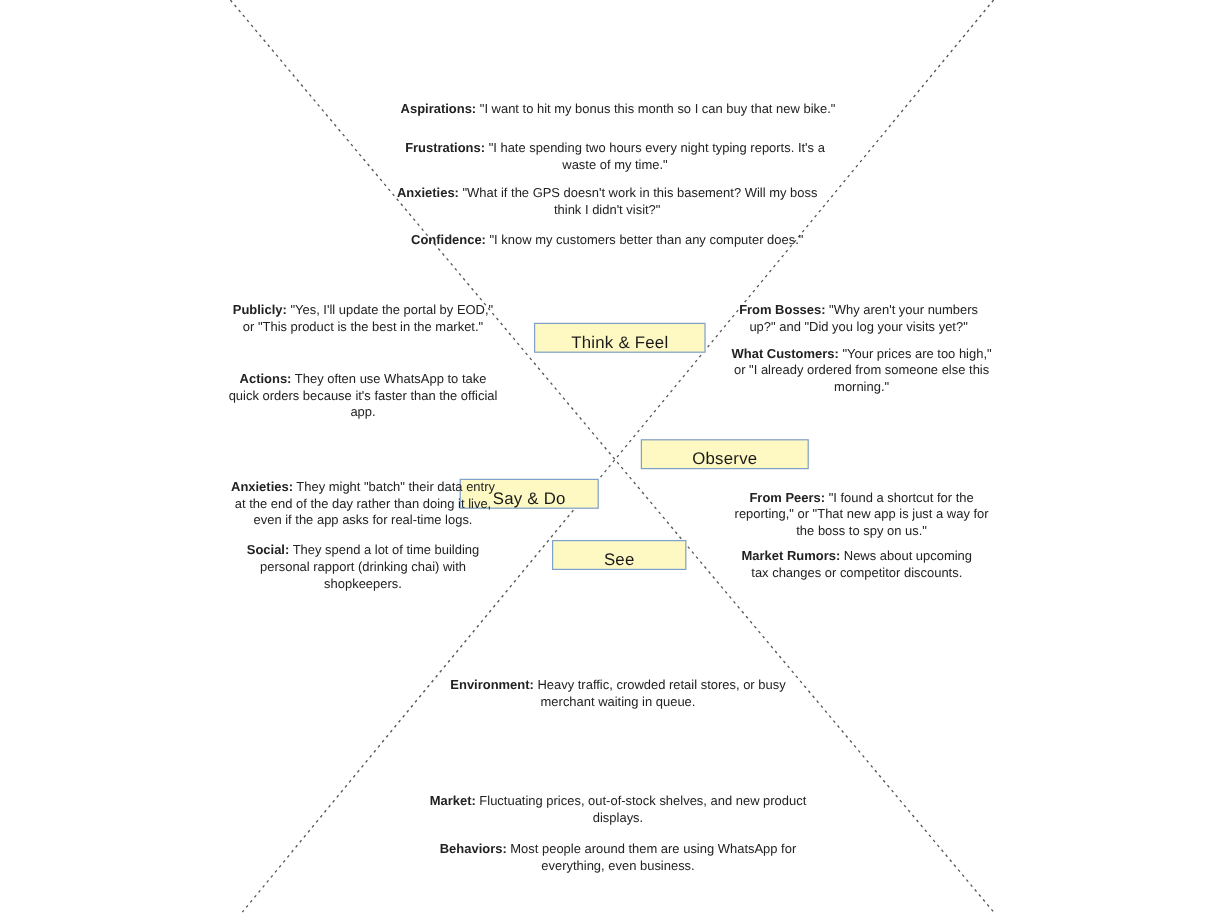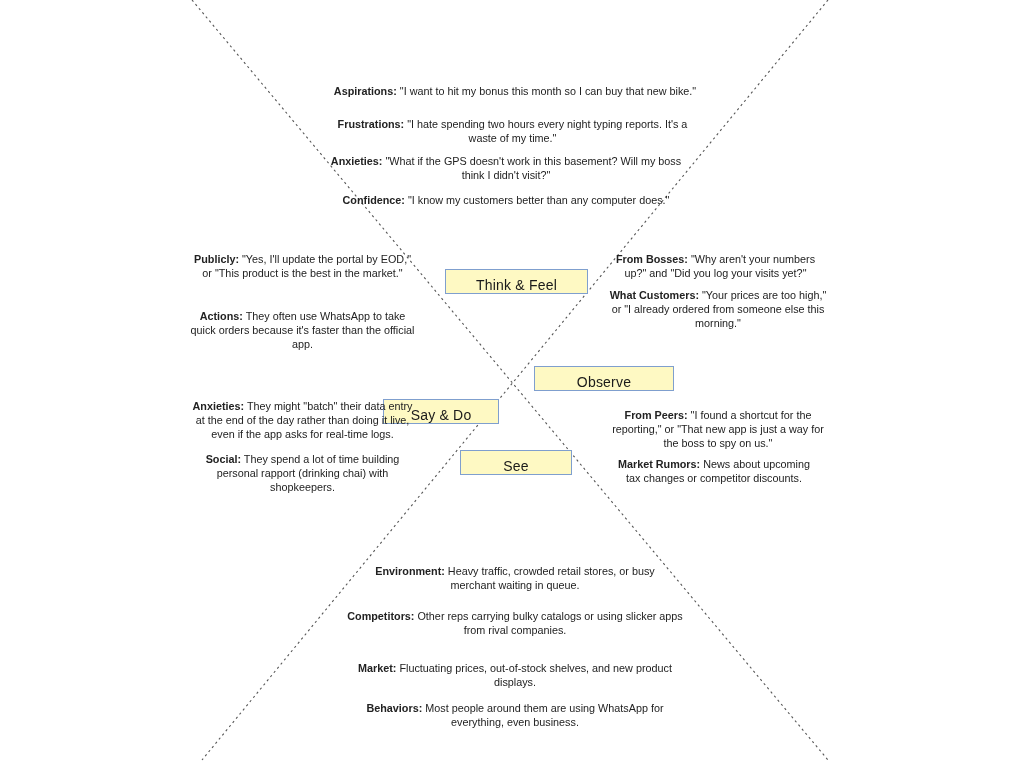--- a/index.html
+++ b/index.html
@@ -121,23 +121,20 @@
   </div>
 
   <div class="note" style="left:360px; top:564px; width:310px;">
     <b>Environment:</b><span class="body"> Heavy traffic, crowded retail stores, or busy merchant waiting in queue.</span>
   </div>
 
   <div class="note" style="left:610px; top:457px; width:208px;">
     <b>Market Rumors:</b><span class="body"> News about upcoming tax changes or competitor discounts.</span>
   </div>
 
-  <div class="note" style="left:345px; top:609px; width:340px;">
-    <b>Competitors:</b><span class="body"> Other reps carrying bulky catalogs or using slicker apps from rival companies.</span>
-  </div>
 
   <div class="note" style="left:340px; top:661px; width:350px;">
     <b>Market:</b><span class="body"> Fluctuating prices, out-of-stock shelves, and new product displays.</span>
   </div>
 
   <div class="note" style="left:340px; top:701px; width:350px;">
     <b>Behaviors:</b><span class="body"> Most people around them are using WhatsApp for everything, even business.</span>
   </div>
 
 </div>

